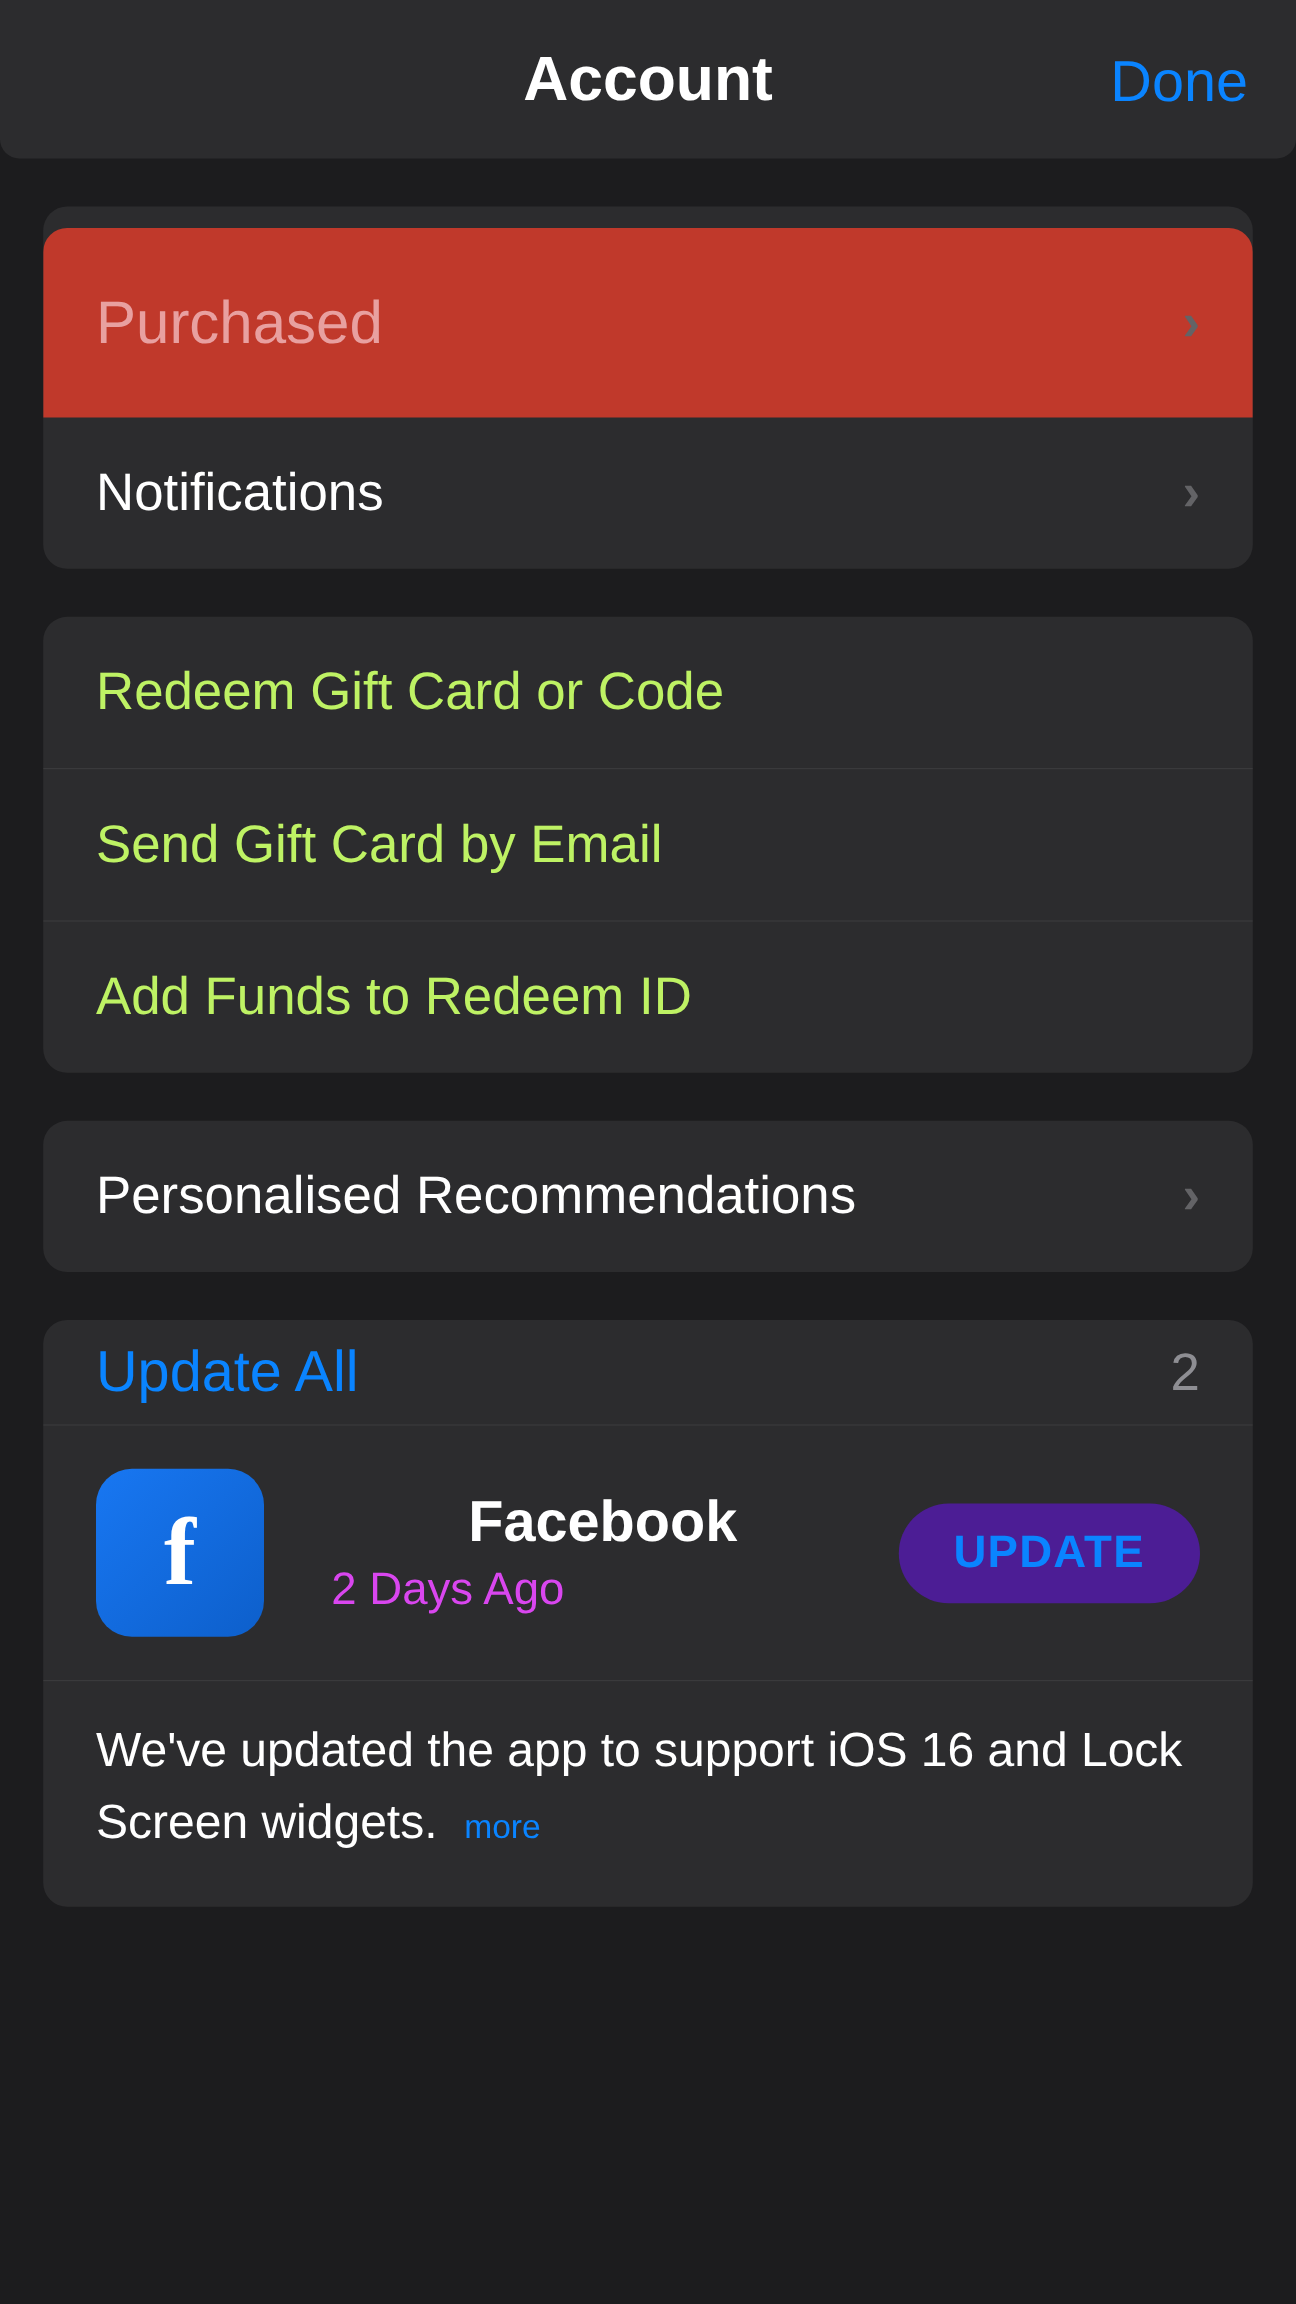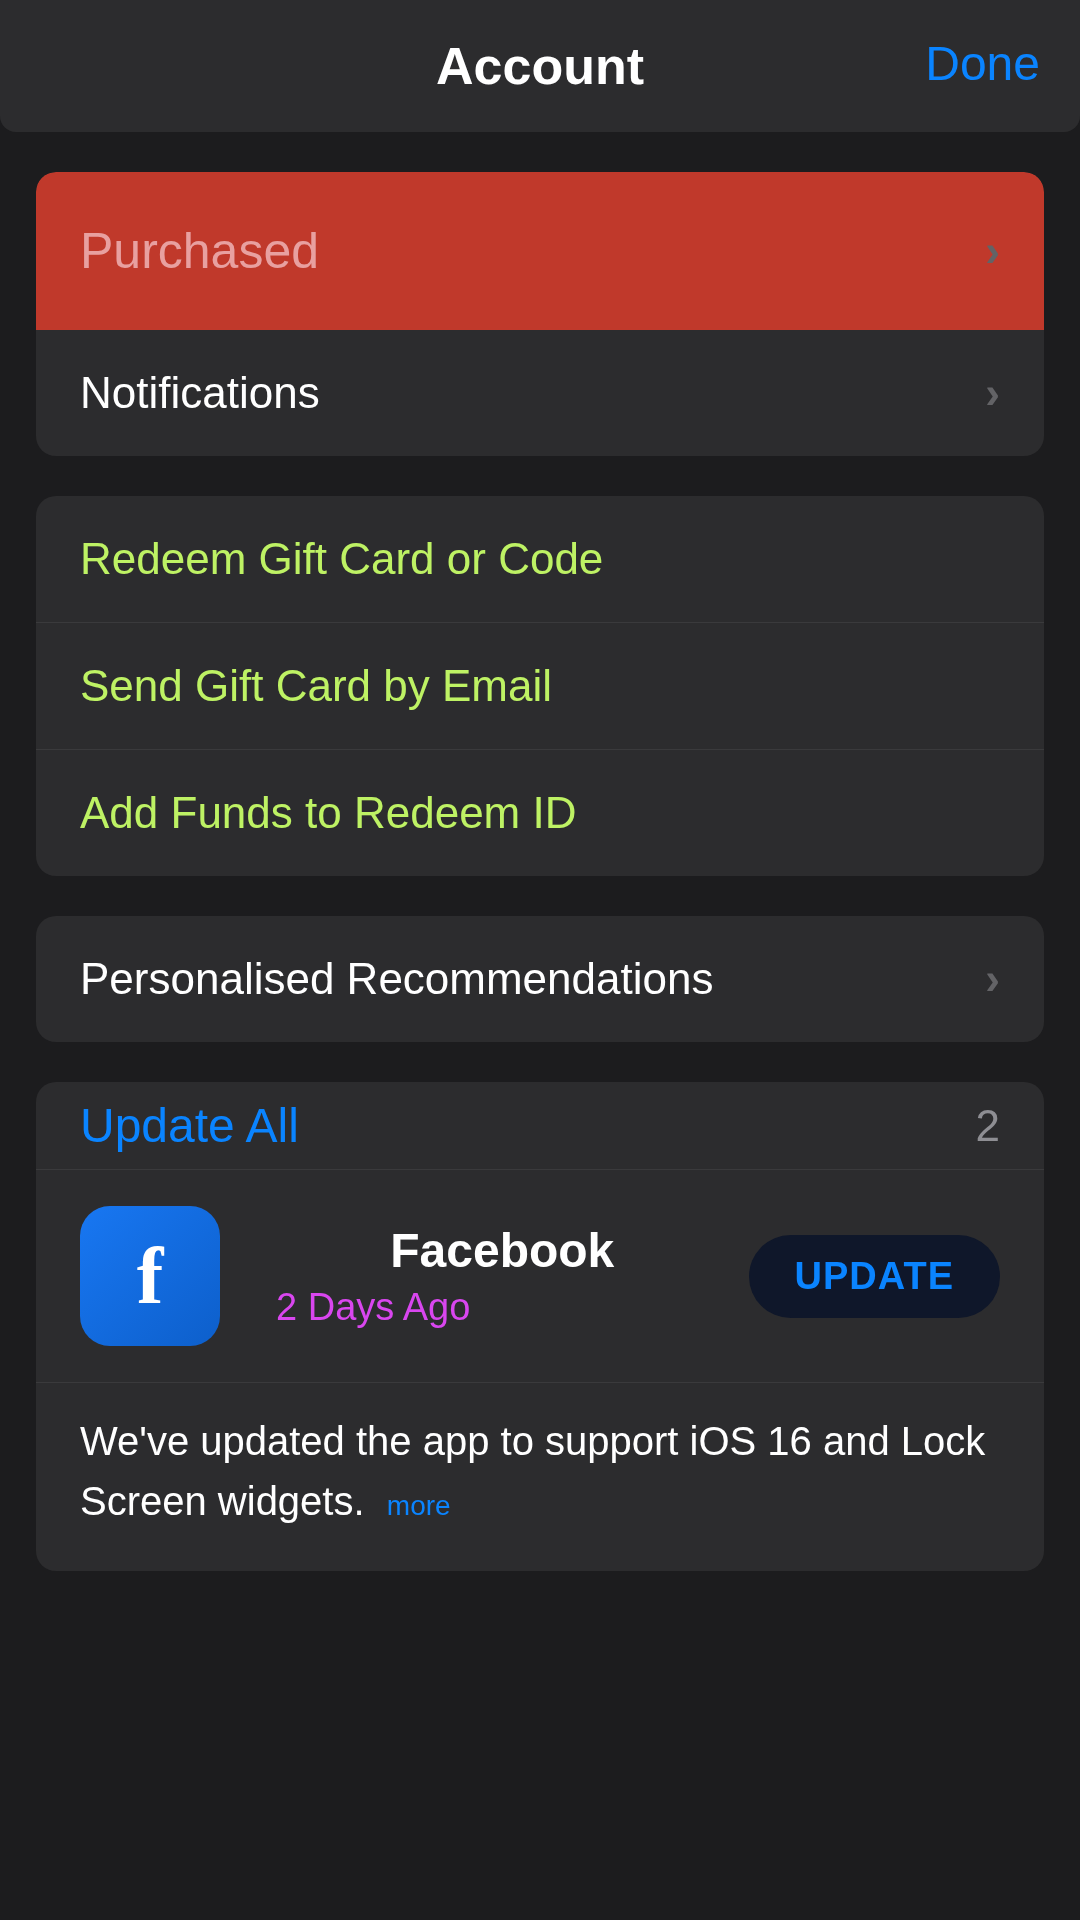--- a/index.html
+++ b/index.html
@@ -15,21 +15,21 @@
       background-color: #1c1c1e;
       font-family: -apple-system, 'SF Pro Display', 'Helvetica Neue', Arial, sans-serif;
       color: #ffffff;
       overflow-x: hidden;
     }
 
     
     .header {
       background-color: #2c2c2e;
       display: flex;
-      align-items: flex-start;
+      align-items: flex-end;
       justify-content: center;
       padding: 36px 40px 36px 40px;
       position: relative;
       border-radius: 0 0 16px 16px;
     }
 
     .header-title {
       font-size: 52px;
       font-weight: 700;
       color: #ffffff;
@@ -91,20 +91,21 @@
 
     
     .purchased-item {
       background-color: #c0392b;
       border-radius: 20px 20px 0 0;
       display: flex;
       align-items: center;
       justify-content: space-between;
       padding: 50px 44px;
       cursor: pointer;
+      margin-top: 18px;
     }
 
     .purchased-text {
       font-size: 50px;
       font-weight: 500;
       color: #e8a0a0;
     }
 
     
     .section-label {
@@ -176,21 +177,21 @@
       text-align: center;
     }
 
     .app-date {
       font-size: 38px;
       color: #d946ef;
       margin-left: 20px;
     }
 
     .update-button {
-      background-color: #0f172a;
+      background-color: #4c1d95;
       color: #0a84ff;
       border: none;
       border-radius: 50px;
       padding: 20px 46px;
       font-size: 38px;
       font-weight: 700;
       cursor: pointer;
       letter-spacing: 1px;
     }
 

